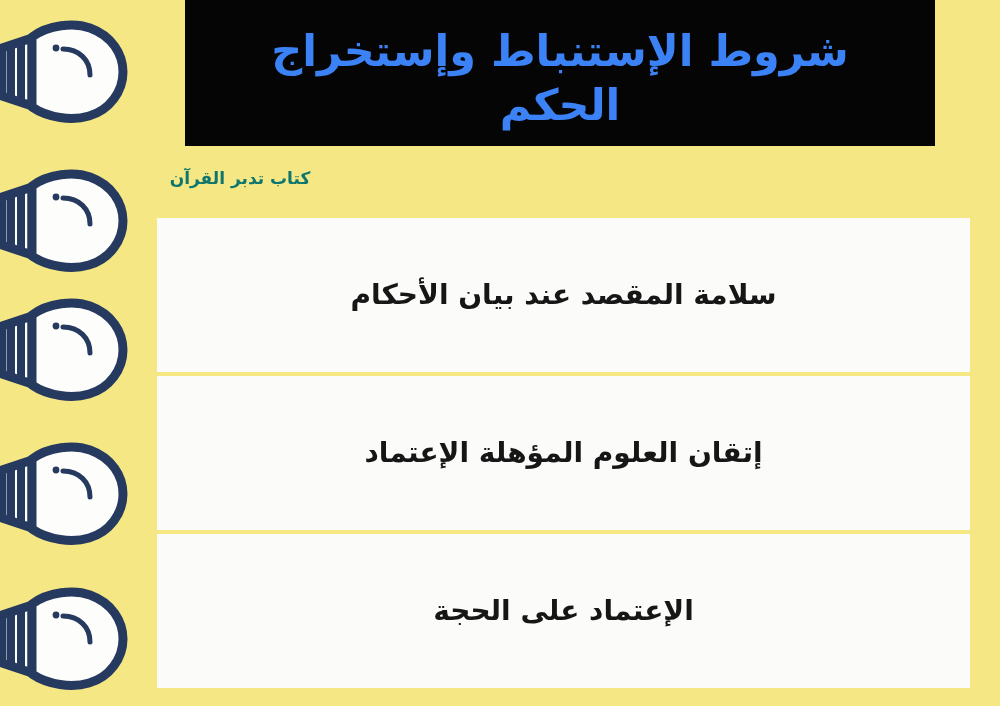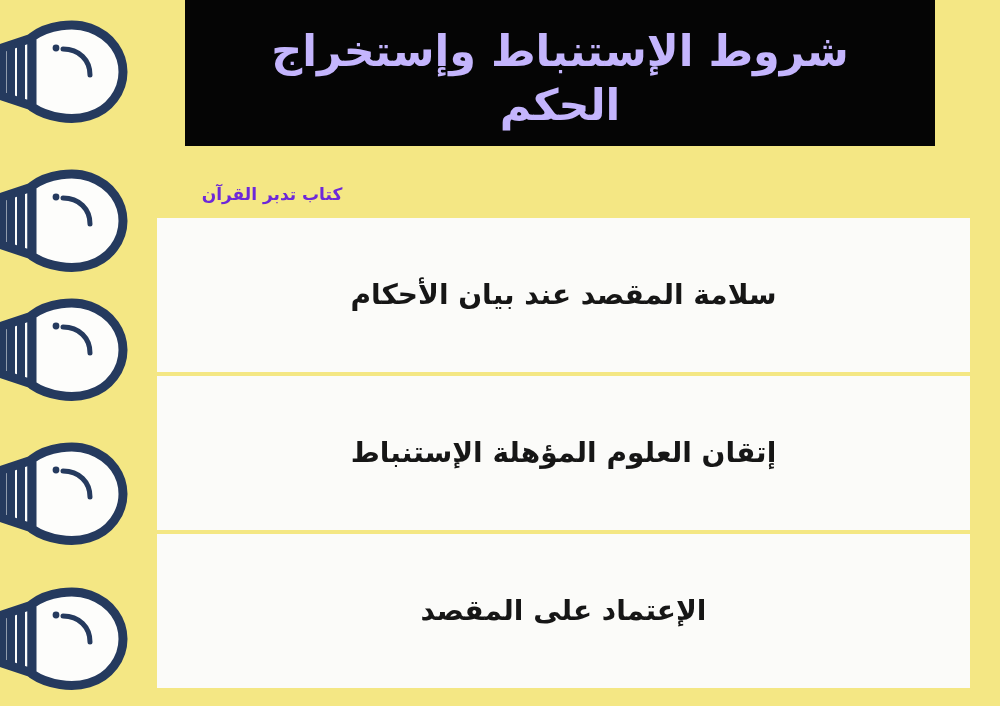--- a/index.html
+++ b/index.html
@@ -53,43 +53,42 @@
     left: 185px;
     top: 0;
     width: 750px;
     height: 146px;
     background: #050505;
     display: flex;
     align-items: center;
     justify-content: center;
   }
   .title-text {
-    color: #c4b5fd;
+    color: #3b82f6;
     font-size: 43px;
     font-weight: bold;
     line-height: 1.25;
     text-align: center;
     letter-spacing: 0px;
     padding: 0 20px;
     direction: rtl;
     margin-top: 12px;
   }
 
   
   .subtitle {
     position: absolute;
-    right: 628px;
+    right: 660px;
     top: 168px;
     width: 200px;
     text-align: center;
-    color: #6d28d9;
+    color: #0f766e;
     font-size: 17px;
     font-weight: bold;
     direction: rtl;
-    margin-top: 16px;
   }
 
   
   .card-stack {
     position: absolute;
     left: 157px;
     top: 218px;
     width: 813px;
     height: 470px;
     display: flex;
@@ -220,23 +219,23 @@
   <div class="subtitle">كتاب تدبر القرآن</div>
 
   <div class="card-stack">
 
     <div class="card">
       <div class="card-text">سلامة المقصد عند بيان الأحكام</div>
     </div>
 
 
     <div class="card">
-      <div class="card-text">إتقان العلوم المؤهلة الإستنباط</div>
+      <div class="card-text">إتقان العلوم المؤهلة الإعتماد</div>
     </div>
 
     <div class="card">
-      <div class="card-text">الإعتماد على المقصد</div>
+      <div class="card-text">الإعتماد على الحجة</div>
     </div>
 
 
   </div>
 
 </div>
 
 </body></html>

